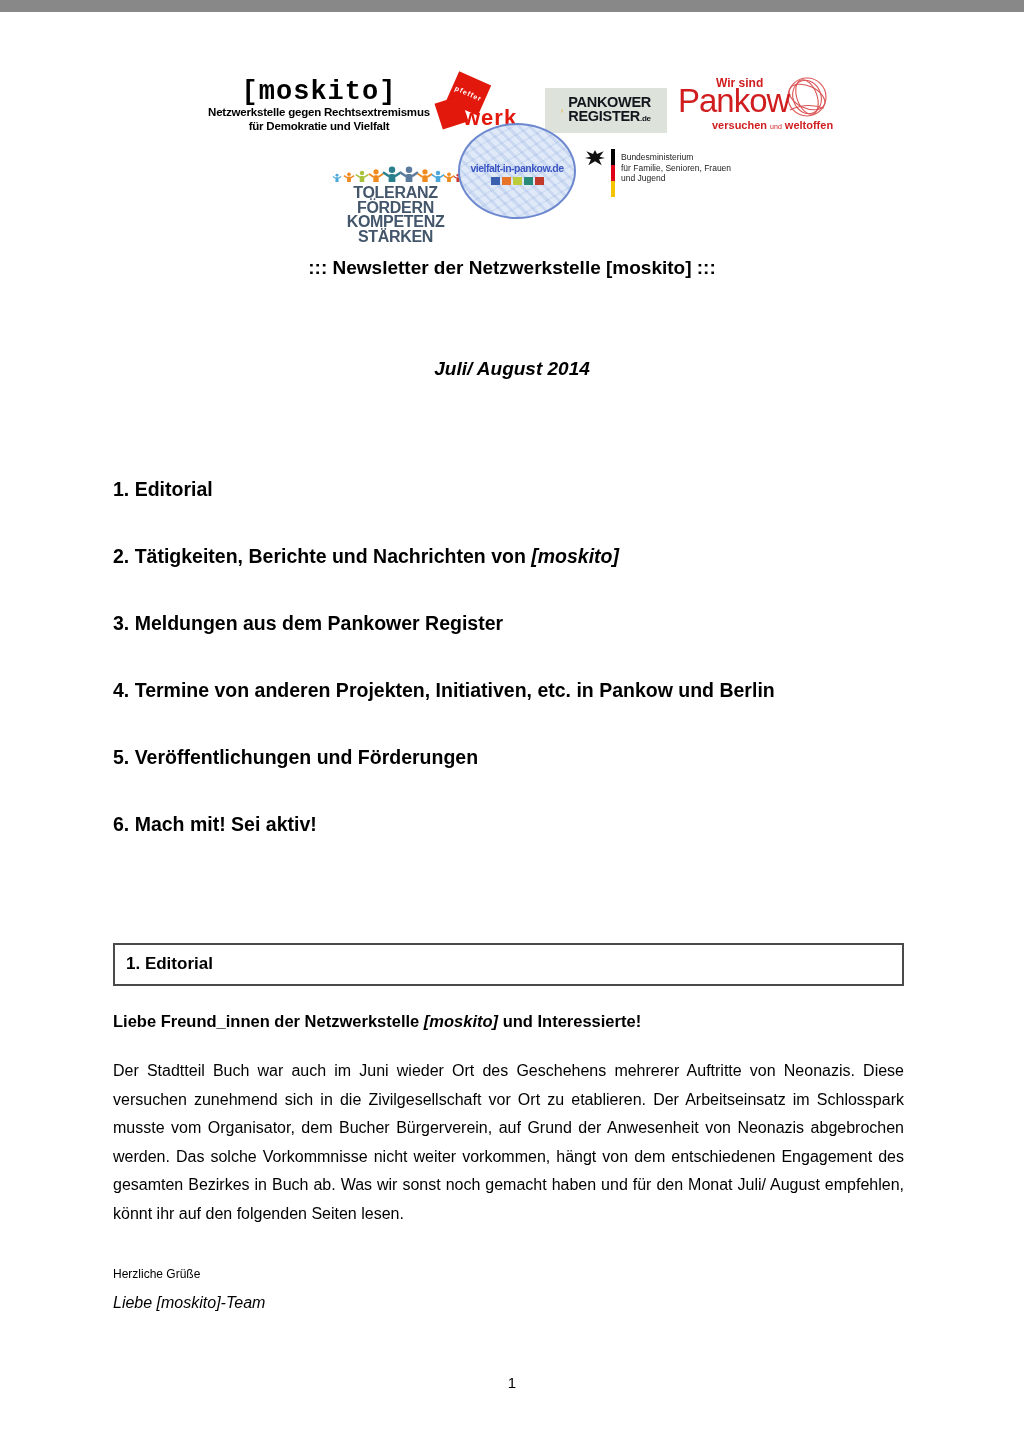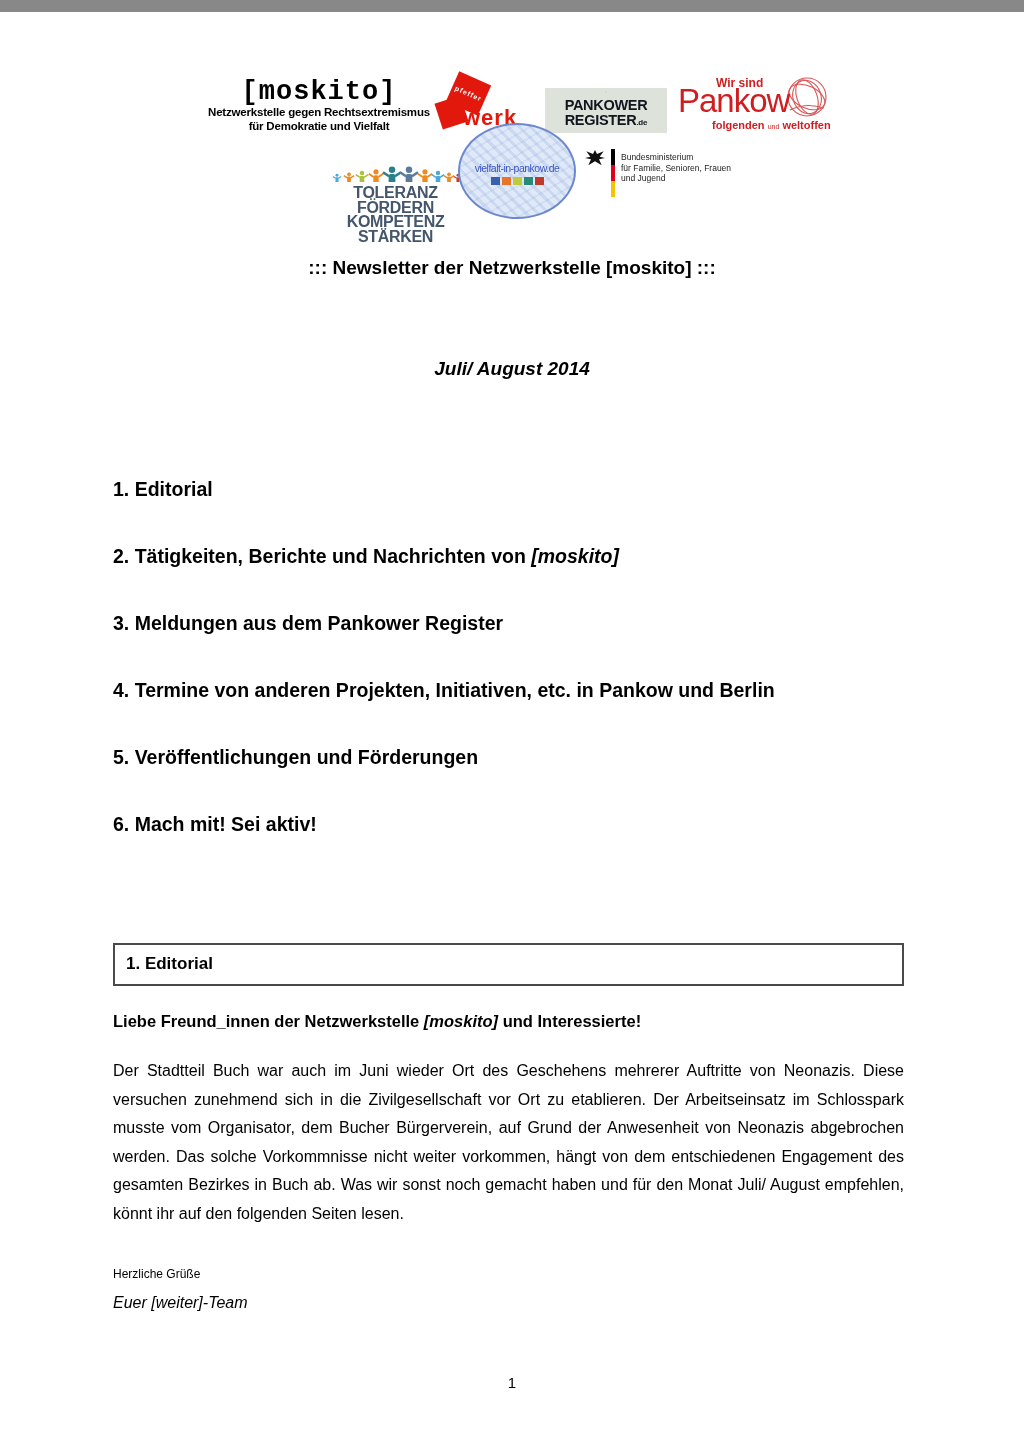--- a/index.html
+++ b/index.html
@@ -19,42 +19,42 @@
   .moskito-sub { font-size:11.5px; font-weight:bold; line-height:13.5px; letter-spacing:-0.2px; }
 
   .logo-pfeffer { position:absolute; left:436px; top:62px; width:98px; height:62px; }
   .pf-sq1 { position:absolute; left:15px; top:3px; width:35px; height:33px; background:#e2180c; transform:rotate(24deg);
             display:flex; align-items:center; justify-content:center; }
   .pf-sq1 span { color:#fff; font-size:7px; font-weight:bold; letter-spacing:1px; }
   .pf-sq2 { position:absolute; left:2px; top:25px; width:27px; height:27px; background:#e2180c; transform:rotate(-18deg); }
   .pf-werk { position:absolute; left:27px; bottom:7px; font-size:22px; font-weight:800; color:#e2180c; letter-spacing:1px; line-height:22px; }
 
   .logo-register { position:absolute; left:545px; top:76px; width:122px; height:45px; background:#dde2da;
-                   display:flex; align-items:center; gap:5px; padding:3px 16px;flex-direction:column; }
+                   display:flex; align-items:center; gap:5px; padding:3px 16px; }
   .reg-text { font-weight:800; font-size:14.5px; line-height:14.5px; color:#10161c; letter-spacing:-0.3px; }
   .reg-de { font-size:8px; vertical-align:baseline; }
 
   .logo-pankow { position:absolute; left:678px; top:62px; width:150px; height:62px; color:#d01e20; }
   .pk-wirsind { position:absolute; left:38px; top:2px; font-size:12px; font-weight:bold; }
   .pk-main { position:absolute; left:0px; top:10px; font-size:33px; font-weight:400; letter-spacing:-1px; line-height:34px; }
   .pk-tag { position:absolute; left:34px; top:45px; font-size:11px; font-weight:bold; white-space:nowrap; }
   .pk-tag .und { font-size:7px; font-weight:normal; }
   .pk-globe { position:absolute; right:-4px; top:-2px; }
 
   .logo-toleranz { position:absolute; left:327px; top:132px; width:137px; text-align:center; }
   .tol-line { font-size:16px; font-weight:800; color:#44566b; line-height:14.5px; letter-spacing:-0.3px; }
 
   .logo-vielfalt { position:absolute; left:458px; top:111px; width:118px; height:96px; border-radius:50%;
                    border:2px solid #6d88cf;
                    background:
                      repeating-linear-gradient(45deg, rgba(110,145,215,0.18) 0 3px, rgba(0,0,0,0) 3px 8px),
                      repeating-linear-gradient(-30deg, rgba(110,145,215,0.12) 0 2px, rgba(0,0,0,0) 2px 9px),
                      #dfe9f7;
                    overflow:hidden; }
-  .vf-text { position:absolute; top:37px; left:0; width:100%; text-align:center; font-size:10.5px; font-weight:normal;
+  .vf-text { position:absolute; top:37px; left:0; width:100%; text-align:center; font-size:10.5px; font-weight:bold;
              color:#3b55c4; letter-spacing:-0.5px; white-space:nowrap; }
   .vf-squares { position:absolute; top:52px; left:0; width:100%; display:flex; justify-content:center; gap:2px; }
   .vf-squares i { display:block; width:9px; height:8px; }
 
   .logo-bmfsfj { position:absolute; left:585px; top:137px; height:58px; display:flex; gap:6px; align-items:flex-start; }
   .bm-stripe { width:4px; height:48px; background:linear-gradient(#000 0 34%, #e1001a 34% 67%, #f5c400 67% 100%); }
   .bm-text { font-size:8.5px; line-height:10.5px; color:#222; padding-top:3px; }
 
   
   .doc-title { position:absolute; top:245px; left:0; width:100%; text-align:center;
@@ -102,21 +102,21 @@
       <div class="reg-text">
         <div>PANKOWER</div>
         <div><span>REGISTER</span><span class="reg-de">.de</span></div>
       </div>
     </div>
 
     <div class="logo-pankow">
       <div class="pk-wirsind">Wir sind</div>
       <div class="pk-main">Pankow</div>
       <div class="pk-tag">
-        <span>folgenden</span>
+        <span>versuchen</span>
         <span class="und">und</span>
         <span>weltoffen</span>
       </div>
       <svg class="pk-globe" width="54" height="54" viewBox="0 0 54 54">
         <g fill="none" stroke="#d01e20" stroke-width="1.1" opacity="0.75">
           <circle cx="29" cy="25" r="19"></circle>
           <ellipse cx="29" cy="25" rx="19" ry="11" transform="rotate(25 29 25)"></ellipse>
           <ellipse cx="29" cy="25" rx="10" ry="18" transform="rotate(-20 29 25)"></ellipse>
           <ellipse cx="29" cy="25" rx="17" ry="14" transform="rotate(70 29 25)"></ellipse>
           <path d="M12 38 Q28 30 46 36"></path>
@@ -183,18 +183,18 @@
     <div class="toc-item">4. Termine von anderen Projekten, Initiativen, etc. in Pankow und Berlin</div>
     <div class="toc-item">5. Veröffentlichungen und Förderungen</div>
     <div class="toc-item">6. Mach mit! Sei aktiv!</div>
   </nav>
 
   <section class="editorial">
     <div class="ed-box">1. Editorial</div>
     <p class="ed-salutation"><span>Liebe Freund_innen der Netzwerkstelle </span><span class="it">[moskito]</span><span> und Interessierte!</span></p>
     <p class="ed-body">Der Stadtteil Buch war auch im Juni wieder Ort des Geschehens mehrerer Auftritte von Neonazis. Diese versuchen zunehmend sich in die Zivilgesellschaft vor Ort zu etablieren. Der Arbeitseinsatz im Schlosspark musste vom Organisator, dem Bucher Bürgerverein, auf Grund der Anwesenheit von Neonazis abgebrochen werden. Das solche Vorkommnisse nicht weiter vorkommen, hängt von dem entschiedenen Engagement des gesamten Bezirkes in Buch ab. Was wir sonst noch gemacht haben und für den Monat Juli/ August empfehlen, könnt ihr auf den folgenden Seiten lesen.</p>
     <p class="ed-closing">Herzliche Grüße</p>
-    <p class="ed-signature">Euer [weiter]-Team</p>
+    <p class="ed-signature">Liebe [moskito]-Team</p>
   </section>
 
   <div class="page-number">1</div>
 
 </div>
 
 </body></html>

